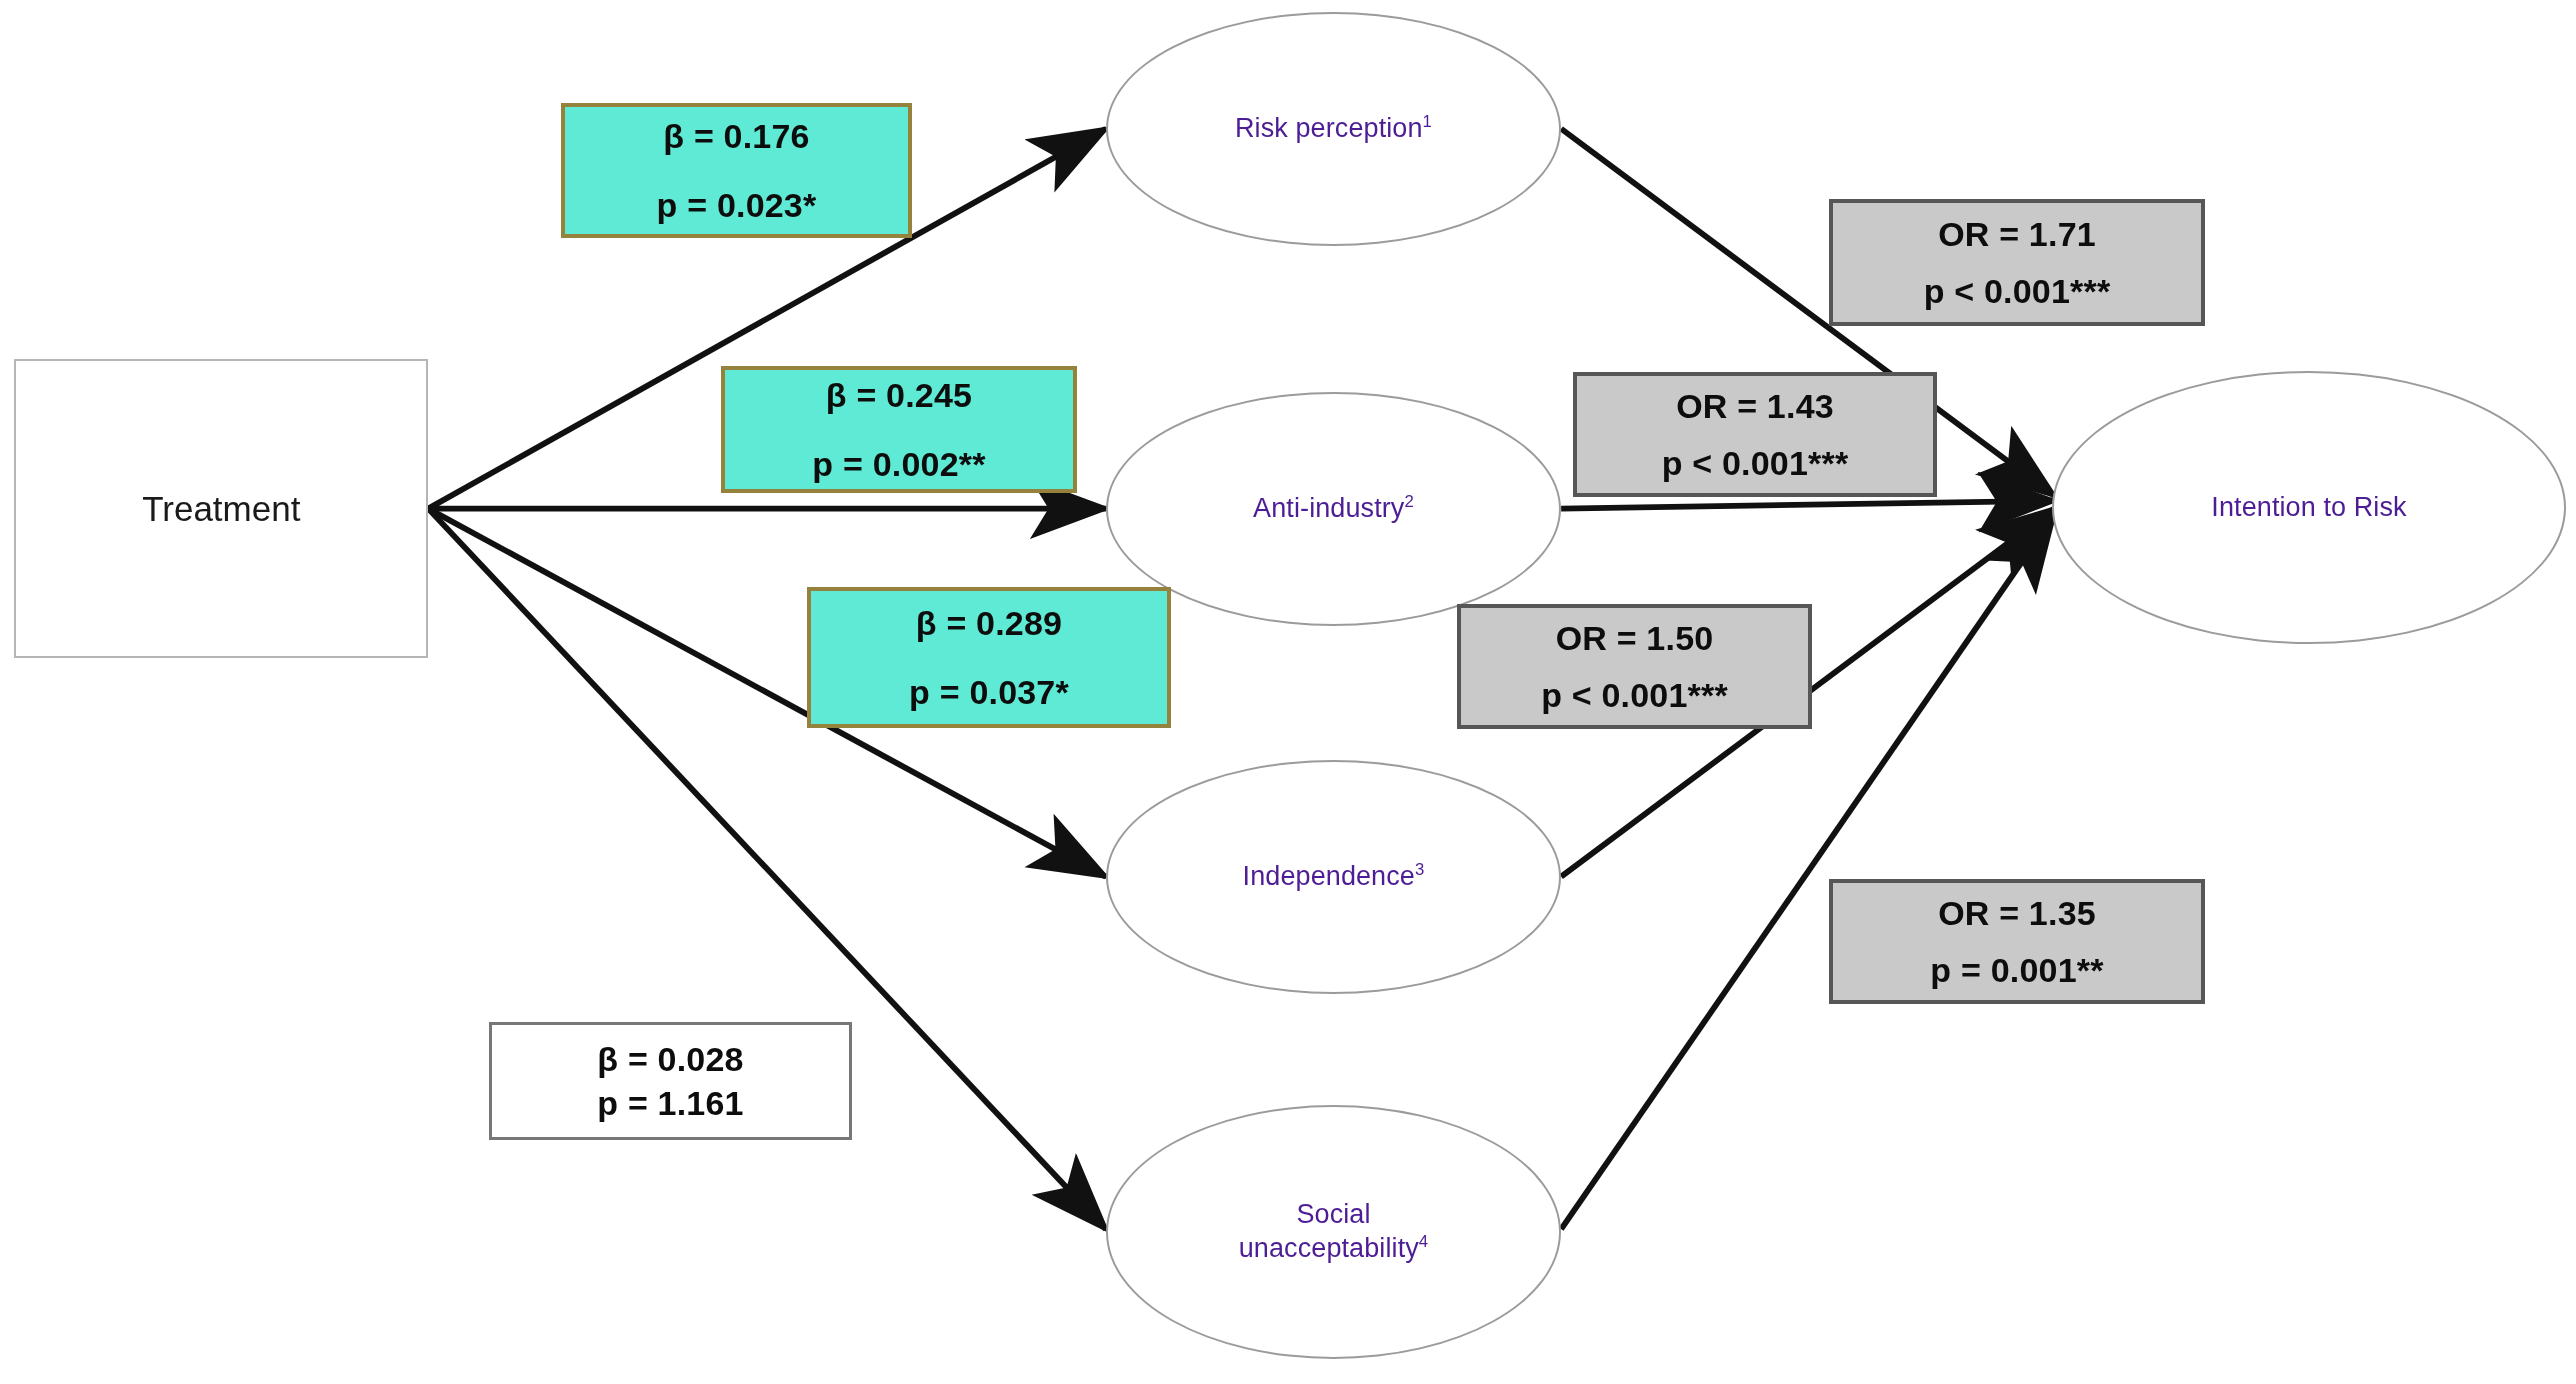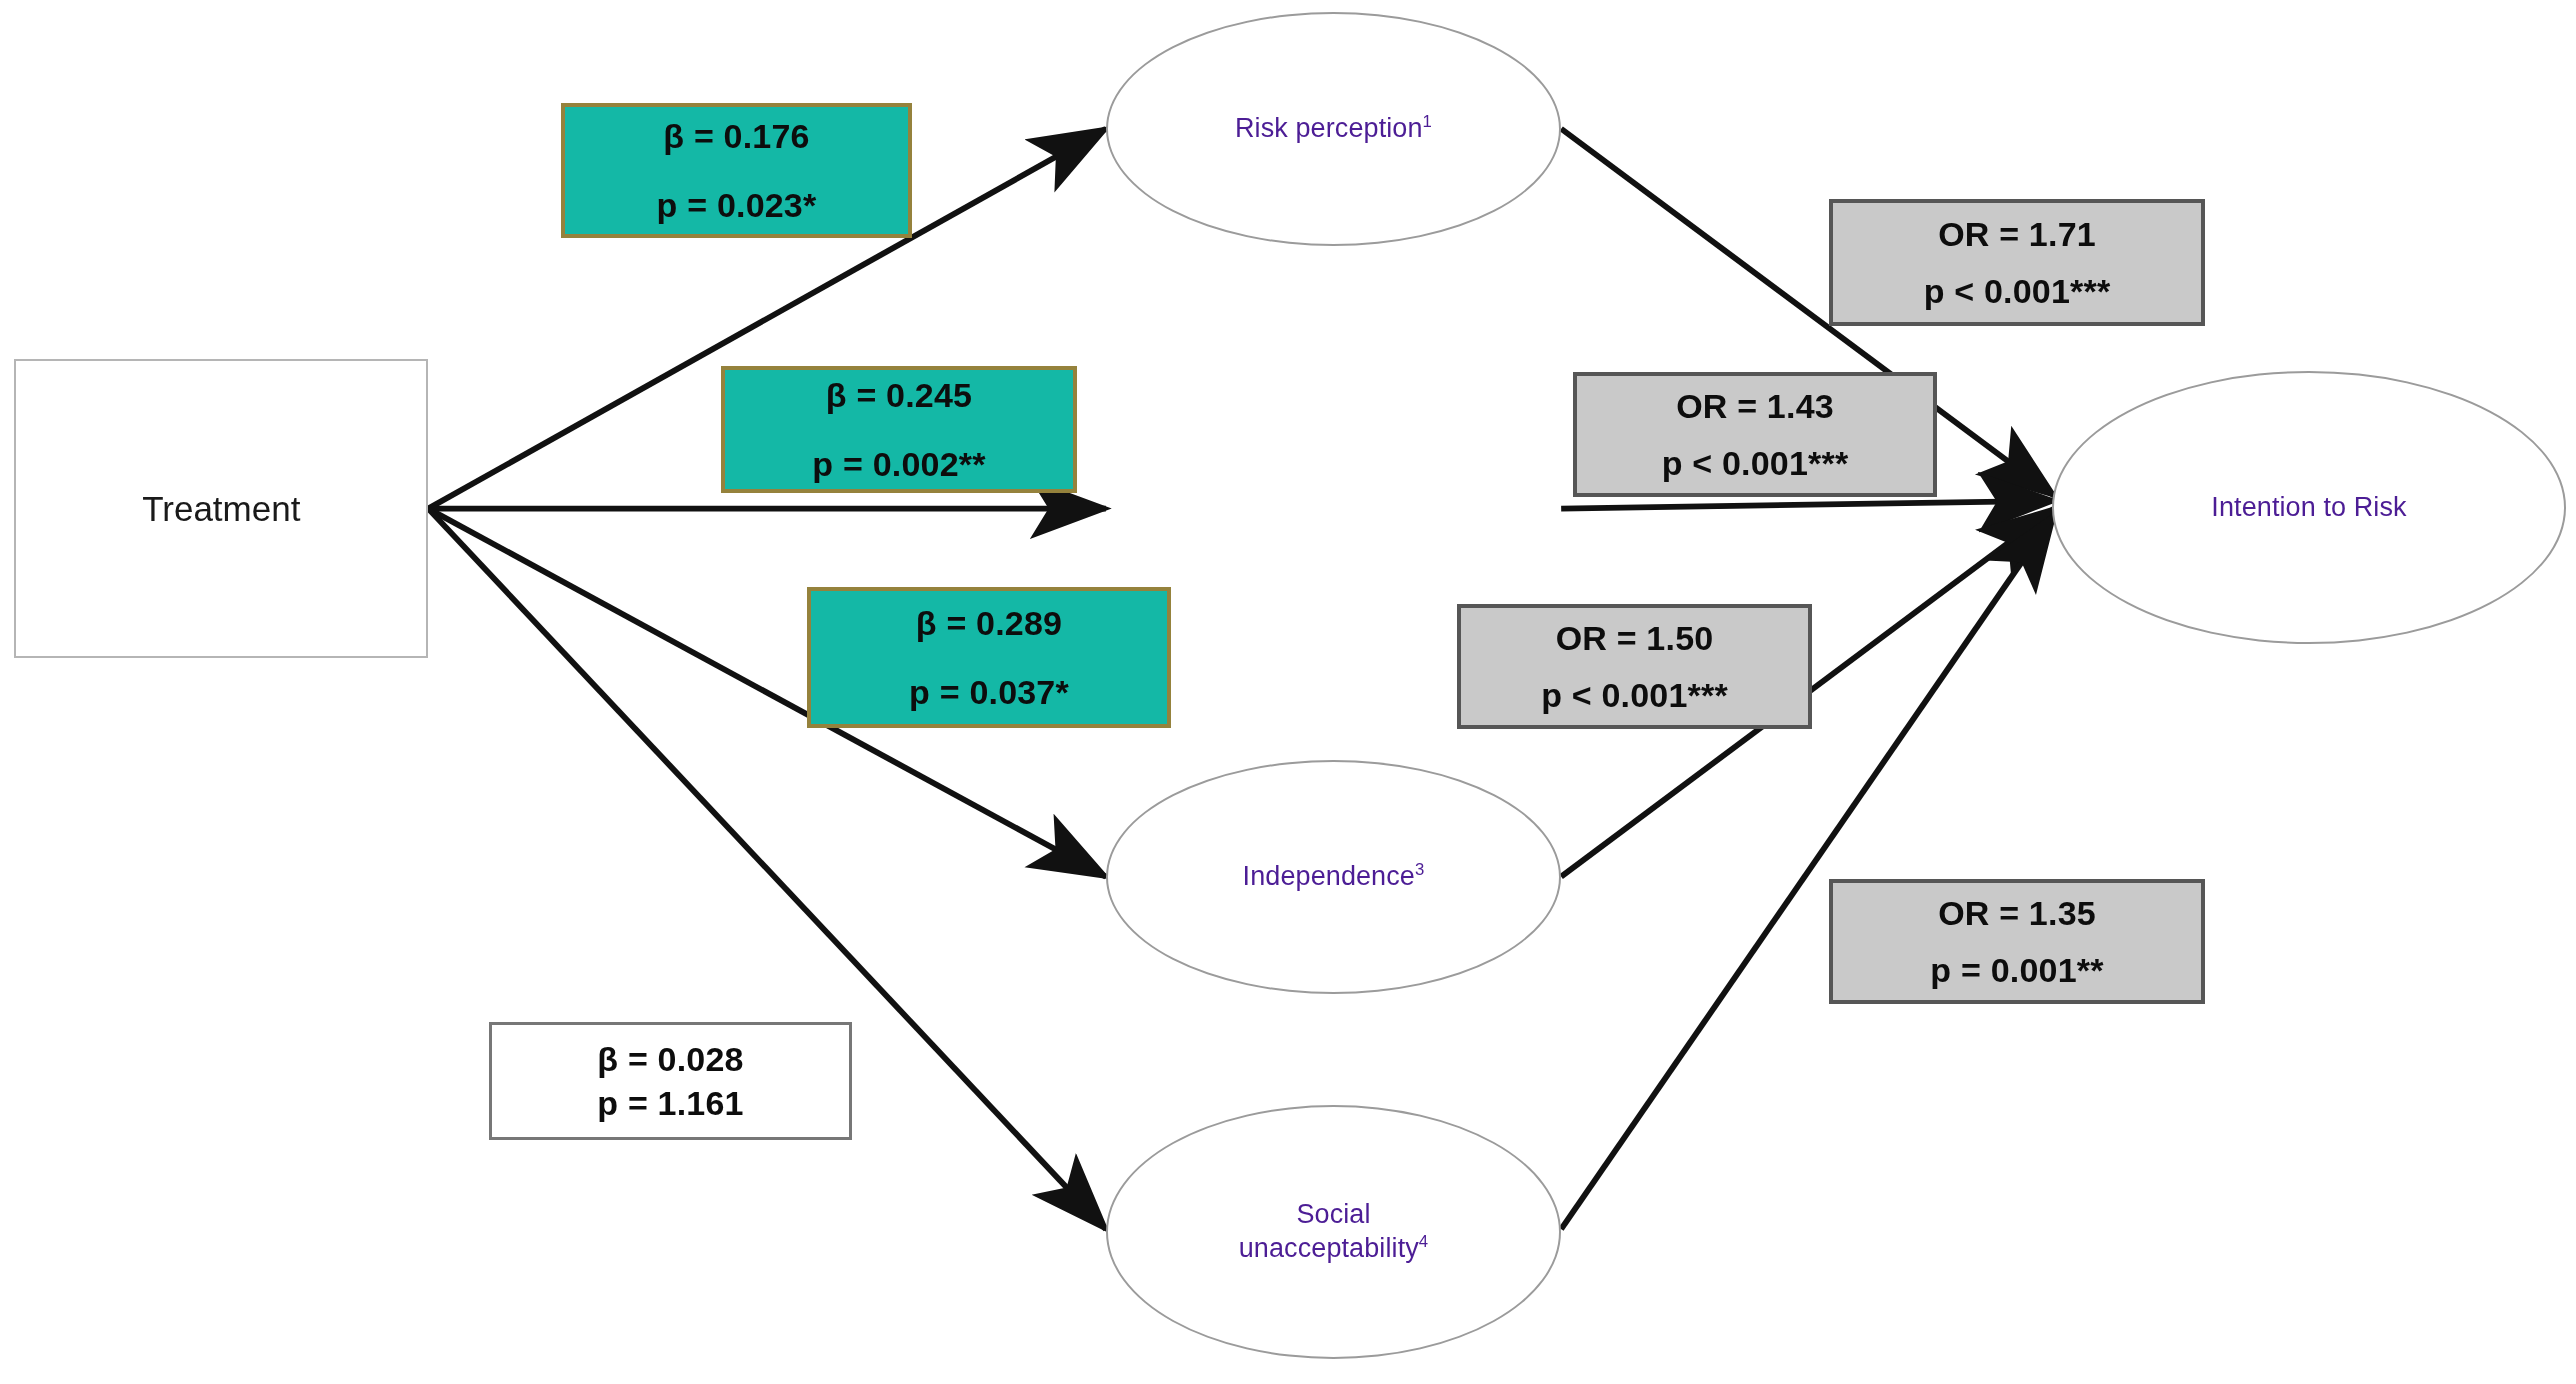--- a/index.html
+++ b/index.html
@@ -11,21 +11,21 @@
   .ellipse{border:2px solid #9b9b9b;border-radius:50%;background:#fff;}
   .ellipse .lbl{font-size:27px;color:#4c1d95;line-height:1.25;letter-spacing:0.1px;}
   .rectnode{border:2.6px solid #b5b5b5;background:#fff;}
   .rectnode .lbl{font-size:35px;color:#1a1a1a;}
 
   sup{font-size:0.62em;vertical-align:super;line-height:0;}
 
   .estbox{position:absolute;box-sizing:border-box;display:flex;flex-direction:column;
           align-items:center;justify-content:center;font-weight:bold;font-size:34px;
           color:#0d0d0d;line-height:1.30;letter-spacing:0.2px;}
-  .estbox.gold{background:#14b8a6;border:4.6px solid #95823c;gap:25px;}
+  .estbox.gold{background:#5eead4;border:4.6px solid #95823c;gap:25px;}
   .estbox.gray{background:#c9c9c9;border:4.6px solid #565656;gap:12px;}
   .estbox.white{background:#ffffff;border:3.9px solid #777777;margin-top:41px;}
   .estbox .l1,.estbox .l2{white-space:nowrap;}
 </style>
 </head>
 <body>
 
 <div id="stage">
 
   <svg id="edges" viewBox="0 0 3960 2128">
@@ -49,20 +49,25 @@
   <div class="node rectnode" style="left:14.3px;top:359px;width:414px;height:299px;">
     <span class="lbl">Treatment</span>
   </div>
 
   <div class="node ellipse" style="left:1106px;top:11.7px;width:455px;height:234px;">
     <span class="lbl">
       <span>Risk perception</span><sup>1</sup>
     </span>
   </div>
 
+  <div class="node ellipse" style="left:1106px;top:392px;width:455px;height:234px;">
+    <span class="lbl">
+      <span>Anti-industry</span><sup>2</sup>
+    </span>
+  </div>
 
   <div class="node ellipse" style="left:1106px;top:760px;width:455px;height:234px;">
     <span class="lbl">
       <span>Independence</span><sup>3</sup>
     </span>
   </div>
 
   <div class="node ellipse" style="left:1106px;top:1105px;width:455px;height:254px;">
     <span class="lbl">
       <span>Social</span><br>

